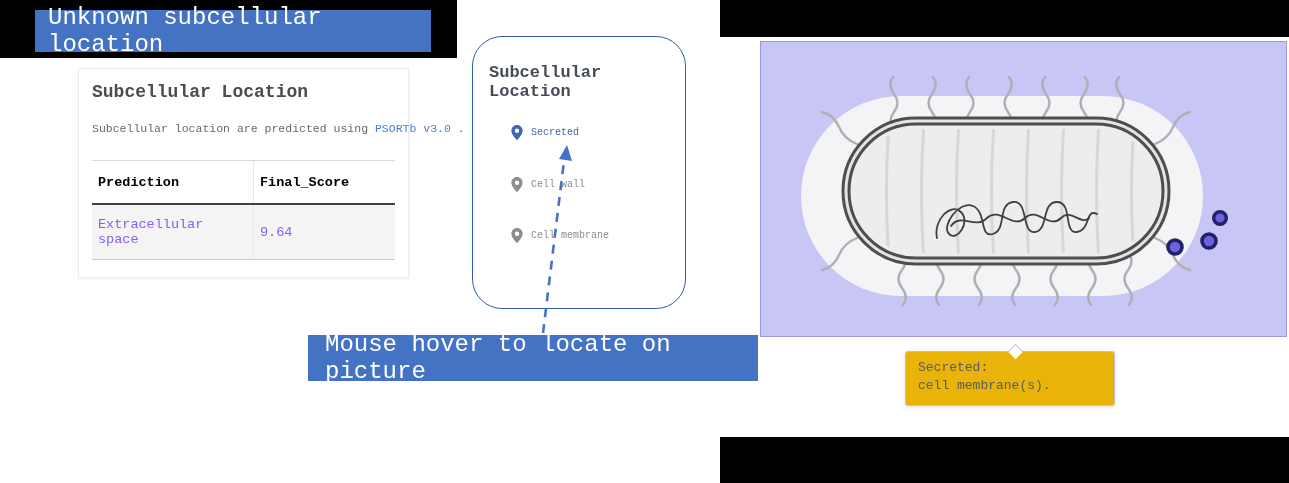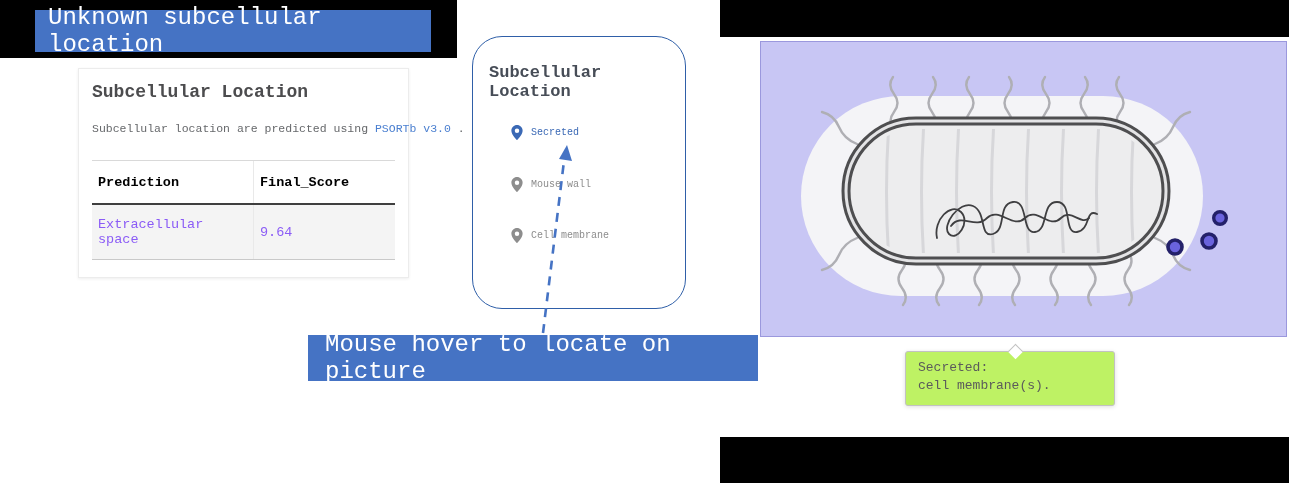--- a/index.html
+++ b/index.html
@@ -34,21 +34,21 @@
 
   
   .arrow-overlay{position:absolute;left:0;top:0;width:1289px;height:483px;pointer-events:none;z-index:5;}
 
   
   .right-pane{position:absolute;left:720px;top:0;width:569px;height:483px;background:#000;}
   .right-white{position:absolute;left:0;top:37px;width:569px;height:400px;background:#fff;}
   .cell-figure{position:absolute;left:40px;top:4px;width:525px;height:294px;background:#c8c6f4;border:1px solid #9b98dd;}
 
   
-  .tooltip{position:absolute;left:185px;top:314px;width:210px;background:#bef264;border:1px solid #c2c2c2;border-radius:3px;box-shadow:0 1px 4px rgba(0,0,0,.13);padding:7px 12px 9px;font-size:13px;color:#5b5b5b;line-height:1.42;box-sizing:border-box;z-index:3;}
+  .tooltip{position:absolute;left:185px;top:314px;width:210px;background:#eab308;border:1px solid #c2c2c2;border-radius:3px;box-shadow:0 1px 4px rgba(0,0,0,.13);padding:7px 12px 9px;font-size:13px;color:#5b5b5b;line-height:1.42;box-sizing:border-box;z-index:3;}
   .tooltip::before{content:"";position:absolute;left:104px;top:-6px;width:10px;height:10px;background:#fff;border-left:1px solid #c2c2c2;border-top:1px solid #c2c2c2;transform:rotate(45deg);}
 </style>
 </head>
 <body>
 
 <div class="stage">
 
   <div class="black-tl"></div>
 
   <div class="banner banner-top">
@@ -85,21 +85,21 @@
         </span>
       <span>Secreted</span>
     </div>
 
     <div class="loc-item inactive" id="item-1">
       <span class="pin">
           <svg width="12" height="15" viewBox="0 0 12 16">
             <path d="M6 0C2.7 0 0 2.7 0 6c0 4.4 6 10 6 10s6-5.6 6-10C12 2.7 9.3 0 6 0zm0 8.4A2.4 2.4 0 1 1 6 3.6a2.4 2.4 0 0 1 0 4.8z" fill="currentColor"></path>
           </svg>
         </span>
-      <span>Mouse wall</span>
+      <span>Cell wall</span>
     </div>
 
     <div class="loc-item inactive" id="item-2">
       <span class="pin">
           <svg width="12" height="15" viewBox="0 0 12 16">
             <path d="M6 0C2.7 0 0 2.7 0 6c0 4.4 6 10 6 10s6-5.6 6-10C12 2.7 9.3 0 6 0zm0 8.4A2.4 2.4 0 1 1 6 3.6a2.4 2.4 0 0 1 0 4.8z" fill="currentColor"></path>
           </svg>
         </span>
       <span>Cell membrane</span>
     </div>

